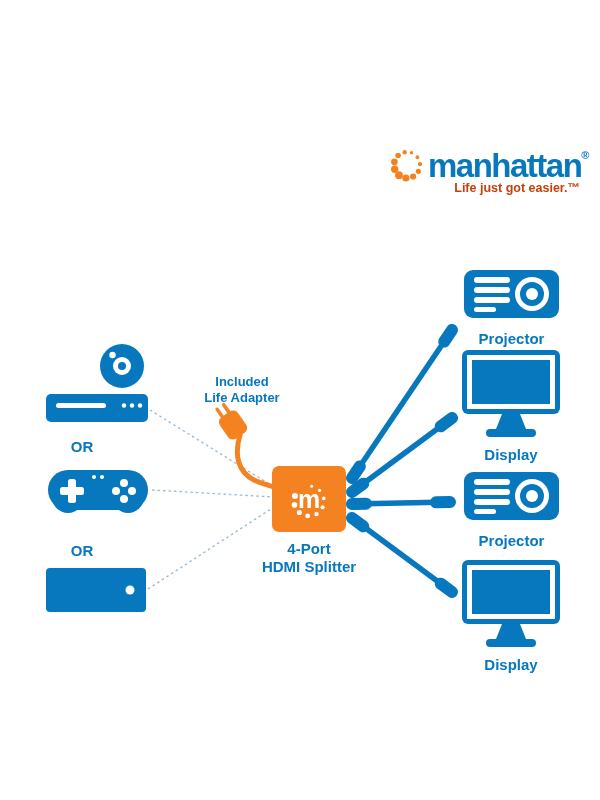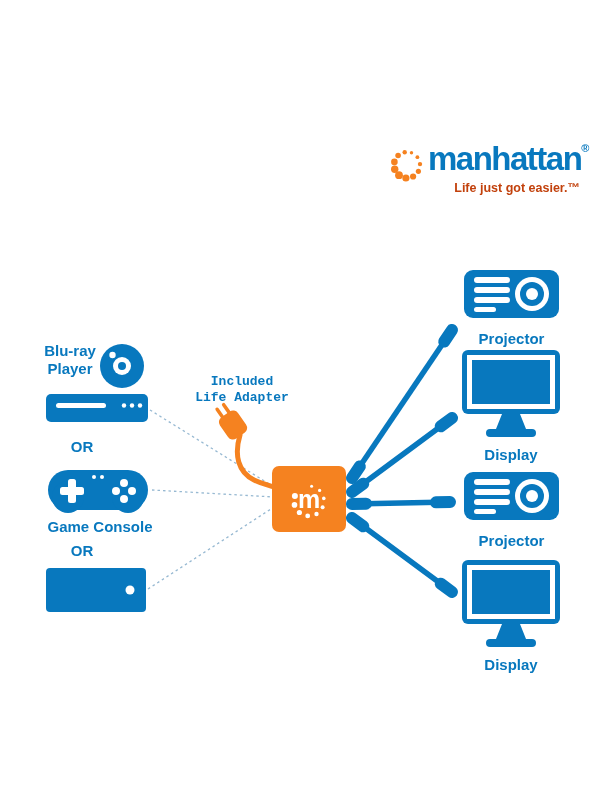--- a/index.html
+++ b/index.html
@@ -5,24 +5,24 @@
   html,body{margin:0;padding:0;background:#fff;}
   .canvas{
     position:relative;width:600px;height:800px;background:#ffffff;
     font-family:"Liberation Sans",sans-serif;overflow:hidden;
   }
   .abs{position:absolute;}
   .lbl{
     color:#0878BE;font-weight:bold;text-align:center;line-height:1.22;
     font-size:15px;letter-spacing:0;
   }
-  .lbl-sm{font-size:13px;font-family:Liberation Mono, monospace;}
+  .lbl-sm{font-size:13px;}
   .brand{
     color:#0878BE;font-weight:bold;font-size:33px;letter-spacing:-1.5px;
-    line-height:1;white-space:nowrap;
+    line-height:1;white-space:nowrap;margin-top:7px;
   }
   .brand sup{font-size:11px;font-weight:bold;vertical-align:18px;letter-spacing:0;}
   .tagline{
     color:#c2410c;font-weight:bold;font-size:12.5px;text-align:right;
     white-space:nowrap;line-height:1;
   }
   .splitter-box{
     background:#F58220;border-radius:7px;width:74px;height:66px;
     display:flex;align-items:center;justify-content:center;
   }
@@ -82,24 +82,20 @@
       <circle cx="25.1" cy="30.5" r="3.1"></circle>
         <circle cx="30.4" cy="25.3" r="2.6"></circle>
       <circle cx="32.0" cy="18.1" r="2.2"></circle>
         <circle cx="29.4" cy="11.2" r="1.9"></circle>
       <circle cx="23.5" cy="6.8" r="1.7"></circle>
     </g>
   </svg>
   <div class="abs brand" style="left:428px;top:142px;z-index:2"><span>manhattan</span><sup>®</sup></div>
   <div class="abs tagline" style="left:428px;top:182px;width:152px;z-index:2">Life just got easier.™</div>
 
-  <div class="abs lbl" style="left:28px;top:342px;width:84px;z-index:2">
-    <div>Blu-ray</div>
-    <div>Player</div>
-  </div>
   <svg class="abs" style="left:98px;top:342px;z-index:2" width="48" height="48" viewBox="0 0 48 48">
     <circle cx="24" cy="24" r="22" fill="#0878BE"></circle>
     <circle cx="24" cy="24" r="9" fill="#fff"></circle>
     <circle cx="24" cy="24" r="4" fill="#0878BE"></circle>
     <circle cx="14.5" cy="13" r="3.2" fill="#fff"></circle>
   </svg>
   <svg class="abs" style="left:46px;top:394px;z-index:2" width="102" height="28" viewBox="0 0 102 28">
     <rect x="0" y="0" width="102" height="28" rx="5" fill="#0878BE"></rect>
     <rect x="10" y="9" width="50" height="5" rx="2.5" fill="#fff"></rect>
     <circle cx="78" cy="11.5" r="2.2" fill="#fff"></circle>
@@ -115,21 +111,20 @@
     <circle cx="82" cy="33" r="16" fill="#0878BE"></circle>
     <rect x="22" y="15" width="8" height="24" rx="2.5" fill="#fff"></rect>
     <rect x="14" y="23" width="24" height="8" rx="2.5" fill="#fff"></rect>
     <circle cx="78" cy="19" r="4" fill="#fff"></circle>
     <circle cx="70" cy="27" r="4" fill="#fff"></circle>
     <circle cx="86" cy="27" r="4" fill="#fff"></circle>
     <circle cx="78" cy="35" r="4" fill="#fff"></circle>
     <circle cx="48" cy="13" r="2" fill="#fff"></circle>
     <circle cx="56" cy="13" r="2" fill="#fff"></circle>
   </svg>
-  <div class="abs lbl" style="left:30px;top:518px;width:140px;z-index:2">Game Console</div>
 
   <div class="abs lbl" style="left:46px;top:542px;width:72px;z-index:2">OR</div>
 
   <svg class="abs" style="left:46px;top:568px;z-index:2" width="100" height="44" viewBox="0 0 100 44">
     <rect x="0" y="0" width="100" height="44" rx="4" fill="#0878BE"></rect>
     <circle cx="84" cy="22" r="4.5" fill="#fff"></circle>
   </svg>
 
   <div class="abs lbl lbl-sm" style="left:192px;top:374px;width:100px;z-index:2">
     <div>Included</div>
@@ -144,20 +139,24 @@
         <circle cx="13.4" cy="36.5" r="2.6"></circle>
           <circle cx="21.7" cy="39.9" r="2.4"></circle>
         <circle cx="30.5" cy="38.0" r="2.2"></circle>
           <circle cx="36.6" cy="31.3" r="2.0"></circle>
         <circle cx="37.8" cy="22.4" r="1.8"></circle>
           <circle cx="33.6" cy="14.4" r="1.6"></circle>
         <circle cx="25.6" cy="10.2" r="1.5"></circle>
       </g>
       <text x="23" y="32" font-size="25" font-weight="bold" fill="#ffffff" text-anchor="middle" font-family="Liberation Sans, sans-serif">m</text>
     </svg>
+  </div>
+  <div class="abs lbl" style="left:249px;top:540px;width:120px;z-index:2">
+    <div>4-Port</div>
+    <div>HDMI Splitter</div>
   </div>
 
   <svg class="abs" style="left:464px;top:266px;z-index:2" width="95" height="58" viewBox="0 0 95 58">
     <rect x="0" y="4" width="95" height="48" rx="9" fill="#0878BE"></rect>
     <circle cx="68" cy="28" r="17" fill="#fff"></circle>
     <circle cx="68" cy="28" r="12" fill="#0878BE"></circle>
     <circle cx="68" cy="28" r="6" fill="#fff"></circle>
     <rect x="10" y="11" width="36" height="6" rx="3" fill="#fff"></rect>
     <rect x="10" y="21" width="36" height="6" rx="3" fill="#fff"></rect>
     <rect x="10" y="31" width="36" height="6" rx="3" fill="#fff"></rect>

